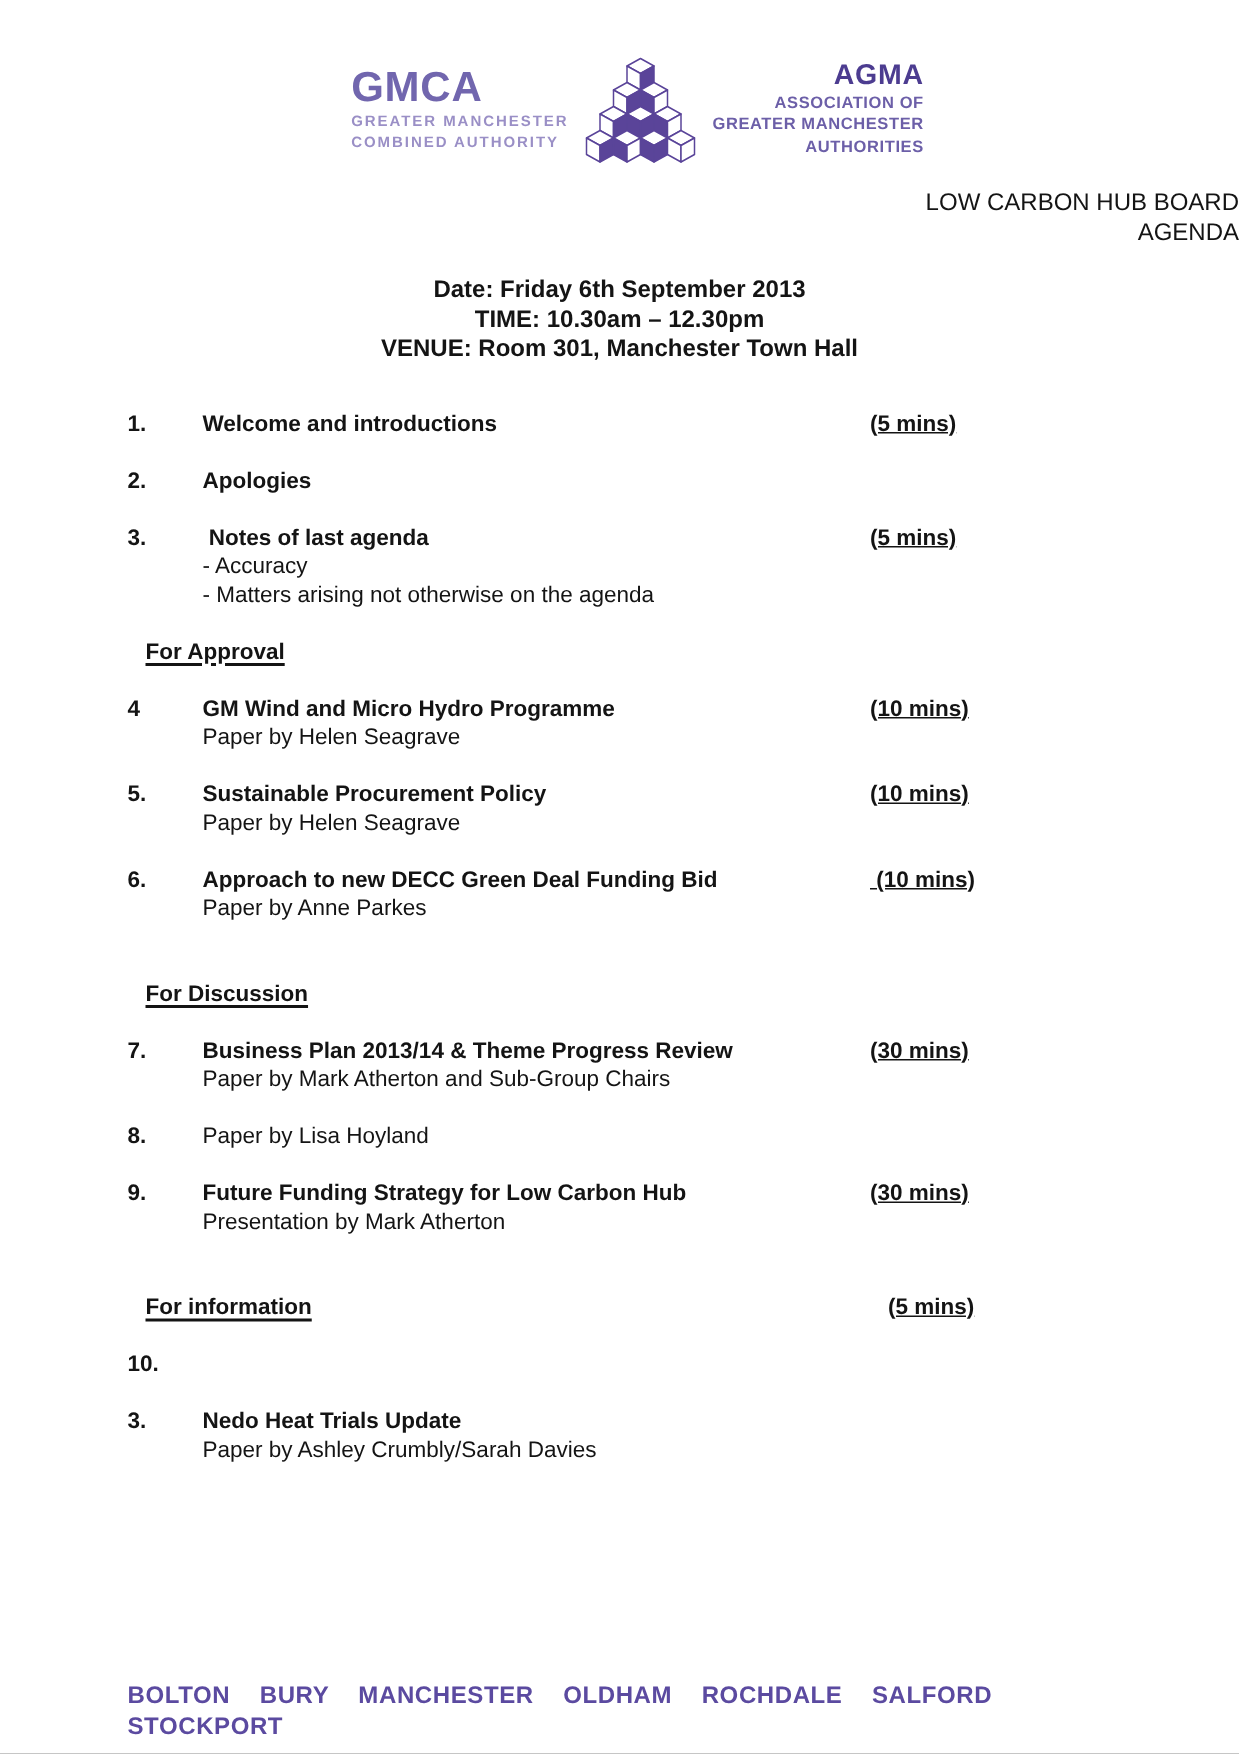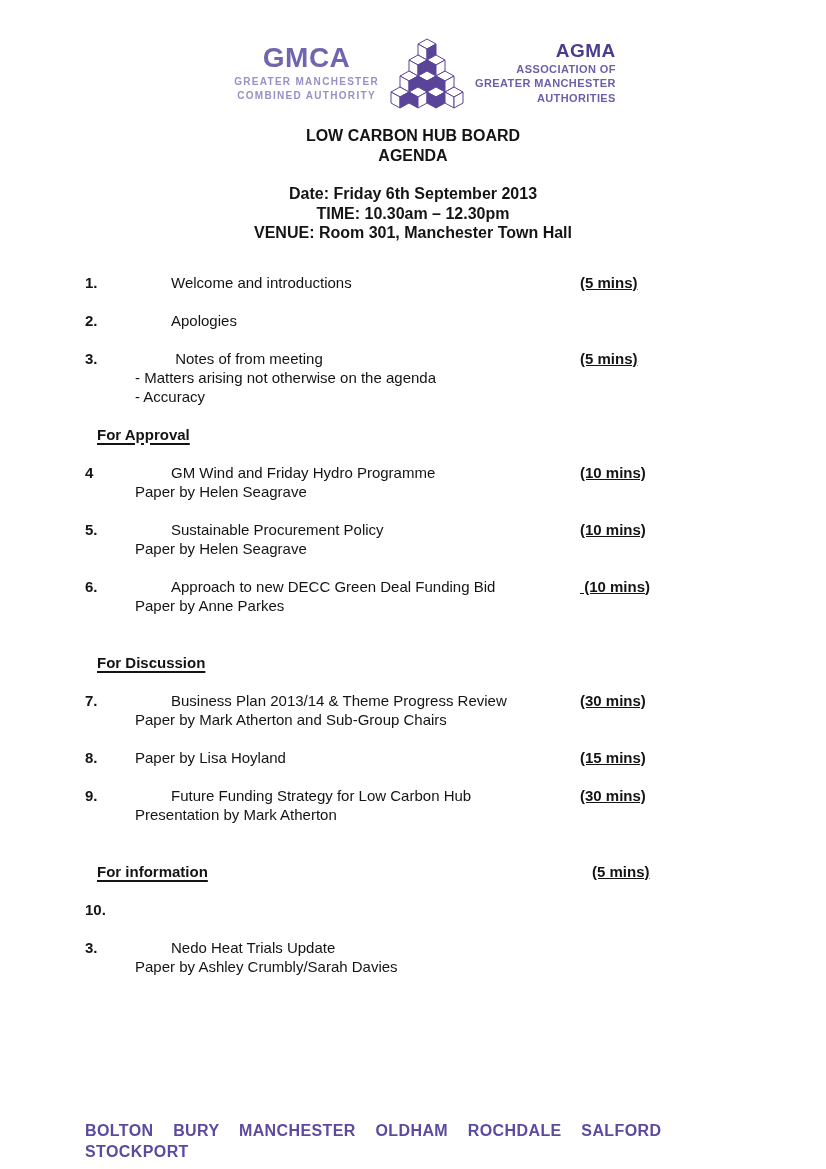--- a/index.html
+++ b/index.html
@@ -16,49 +16,49 @@
 
   
   .header {
     margin-top:36px;
     display:flex;
     justify-content:center;
     align-items:center;
     gap:8px;
     transform:translateX(12px);
   }
-  .gmca-logo { text-align:center; margin-right:2px; }
+  .gmca-logo { text-align:left; margin-right:2px; }
   .gmca-acronym {
     font-size:28px; font-weight:bold; letter-spacing:0.5px;
     color:#7166ae; line-height:1;
   }
   .gmca-sub {
     font-size:10px; font-weight:bold; letter-spacing:1.3px;
     color:#9a8fc6; line-height:1.35; margin-top:3px;
   }
   .cubes { display:block; }
   .agma-logo { text-align:right; margin-left:2px; }
   .agma-acronym {
     font-size:19px; font-weight:bold; letter-spacing:0.5px;
     color:#4c3c90; line-height:1.05;
   }
   .agma-sub {
     font-size:11px; font-weight:bold; letter-spacing:0.4px;
     color:#6c5fa8; line-height:1.3; margin-top:1px;
   }
 
   
-  .doc-title { margin-top:16px; text-align:center; font-size:16px; font-weight:bold; line-height:20px; }
+  .doc-title { margin-top:16px; text-align:right; font-size:16px; font-weight:normal; line-height:20px; }
   .meta { margin-top:18px; text-align:center; font-size:16px; font-weight:bold; line-height:19.5px; }
 
   
   .agenda { margin-top:30px; padding:0 85px; font-size:15px; line-height:19px; }
   .item { display:grid; grid-template-columns:50px 445px 1fr; padding-bottom:19px; }
   .num { font-weight:bold; white-space:pre; }
-  .content .ttl { font-weight:normal; white-space:pre-wrap; display:block;margin-left:36px; }
+  .content .ttl { font-weight:bold; white-space:pre-wrap; display:block; }
   .content .sub, .content .detail { font-weight:normal; white-space:pre-wrap; }
   .tim { font-weight:bold; white-space:pre;text-decoration:underline; }
   .heading-row { display:grid; grid-template-columns:495px 1fr; padding-bottom:19px;margin-left:12px; }
   .heading-row.extra-top { padding-top:19px; }
   .section-heading {
     font-weight:bold;
     text-decoration:underline;
     text-decoration-thickness:1.5px;
     text-underline-offset:3px;
   }
@@ -161,36 +161,36 @@
       <span class="num">2.</span>
       <span class="content">
           <span class="ttl">Apologies</span>
         </span>
       <span class="tim"></span>
     </div>
 
     <div class="item">
       <span class="num">3.</span>
       <span class="content">
-        <span class="ttl"> Notes of from meeting</span>
+        <span class="ttl"> Notes of last agenda</span>
+        <div class="sub">- Accuracy</div>
         <div class="sub">- Matters arising not otherwise on the agenda</div>
-        <div class="sub">- Accuracy</div>
       </span>
       <span class="tim">(5 mins)</span>
     </div>
 
     <div class="heading-row">
       <span class="section-heading">For Approval</span>
       <span class="tim"></span>
     </div>
 
     <div class="item">
       <span class="num">4</span>
       <span class="content">
-        <span class="ttl">GM Wind and Friday Hydro Programme</span>
+        <span class="ttl">GM Wind and Micro Hydro Programme</span>
         <div class="detail">Paper by Helen Seagrave</div>
       </span>
       <span class="tim">(10 mins)</span>
     </div>
 
     <div class="item">
       <span class="num">5.</span>
       <span class="content">
         <span class="ttl">Sustainable Procurement Policy</span>
         <div class="detail">Paper by Helen Seagrave</div>
@@ -219,21 +219,20 @@
         <div class="detail">Paper by Mark Atherton and Sub-Group Chairs</div>
       </span>
       <span class="tim">(30 mins)</span>
     </div>
 
     <div class="item">
       <span class="num">8.</span>
       <span class="content">
         <div class="detail">Paper by Lisa Hoyland</div>
       </span>
-      <span class="tim">(15 mins)</span>
     </div>
 
     <div class="item">
       <span class="num">9.</span>
       <span class="content">
         <span class="ttl">Future Funding Strategy for Low Carbon Hub</span>
         <div class="detail">Presentation by Mark Atherton</div>
       </span>
       <span class="tim">(30 mins)</span>
     </div>

